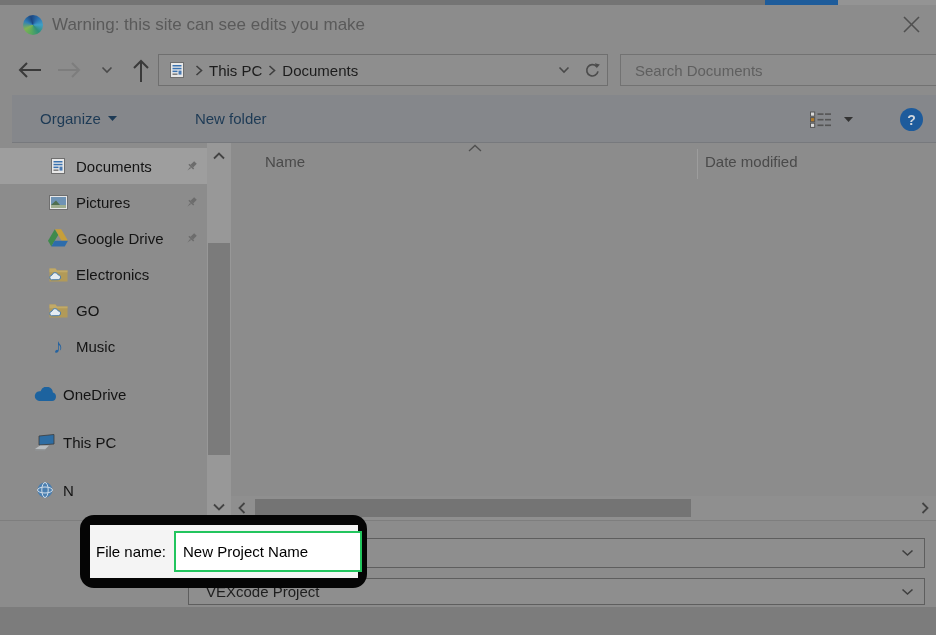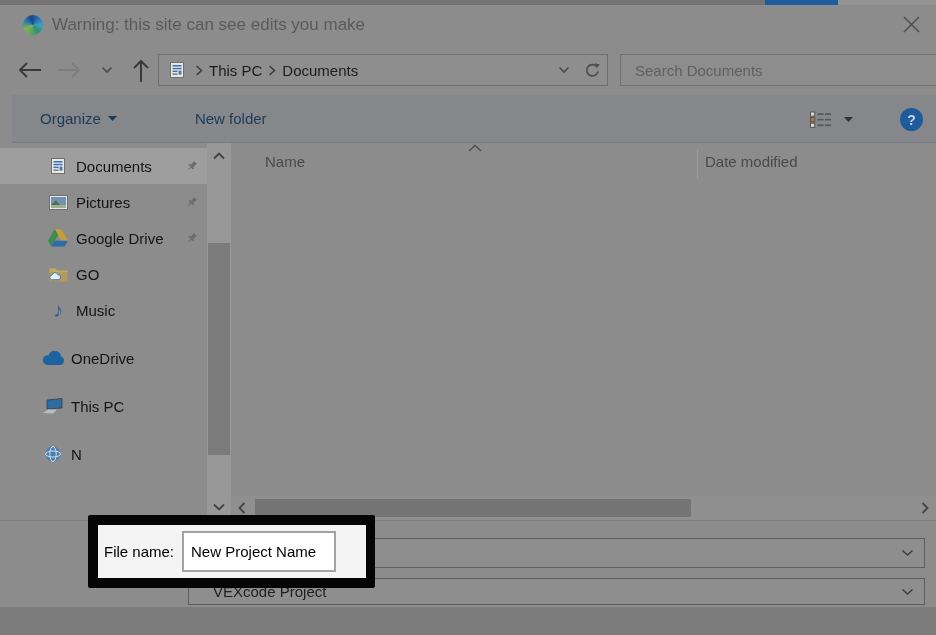--- a/index.html
+++ b/index.html
@@ -44,21 +44,21 @@
   .newfolder{margin-left:58px;}
   .view-group{position:absolute;left:798px;top:0;height:48px;display:flex;align-items:center;gap:12px;}
   .help-btn{position:absolute;left:888px;top:13px;width:23px;height:23px;border-radius:50%;
             background:#1d5b9c;color:#cfd6dd;font-size:14px;font-weight:bold;
             display:flex;align-items:center;justify-content:center;}
 
   
   .sidebar{left:0;top:143px;width:207px;height:377px;overflow:hidden;padding-top:5px;box-sizing:border-box;}
   .side-row{display:flex;align-items:center;height:36px;padding-left:33px;font-size:15px;color:#141414;}
   .side-row.indent{padding-left:46px;}
-  .side-row.gap{margin-top:12px;margin-left:8px;}
+  .side-row.gap{margin-top:12px;}
   .side-row.selected{background:#9e9e9e;}
   .s-icon{width:24px;display:flex;justify-content:center;margin-right:6px;flex:none;}
   .s-label{white-space:nowrap;overflow:hidden;}
   .pin{margin-left:auto;margin-right:9px;display:flex;flex:none;}
   .music-glyph{font-size:20px;color:#2563a0;line-height:1;}
 
   
   .vscroll{left:207px;top:143px;width:24px;height:377px;background:#989898;}
   .vs-up{position:absolute;left:0;top:4px;width:24px;height:18px;display:flex;align-items:center;justify-content:center;}
   .vs-thumb{position:absolute;left:1px;top:100px;width:22px;height:212px;background:#7b7b7b;}
@@ -75,30 +75,30 @@
   .hs-left{position:absolute;left:2px;top:0;width:18px;height:24px;display:flex;align-items:center;justify-content:center;}
   .hs-thumb{position:absolute;left:24px;top:3px;width:436px;height:18px;background:#747474;}
   .hs-right{position:absolute;right:2px;top:0;width:18px;height:24px;display:flex;align-items:center;justify-content:center;}
 
   
   .footer-line{left:0;top:520px;width:936px;height:1px;background:#7e7e7e;}
   .bottom-strip{left:0;top:607px;width:936px;height:28px;background:#7c7c7c;}
   .combo{box-sizing:border-box;border:1px solid #5e5e5e;background:#8e8e8e;display:flex;align-items:center;}
   .filename-combo{left:188px;top:538px;width:737px;height:30px;}
   .savetype-combo{left:188px;top:578px;width:737px;height:27px;font-size:15px;color:#1f1f1f;}
-  .savetype-combo .combo-text{margin-left:24px;}
+  .savetype-combo .combo-text{margin-left:17px;}
   .combo-chev{margin-left:auto;margin-right:10px;display:flex;}
   .savetype-label{left:40px;top:583px;width:143px;text-align:right;font-size:15px;color:#1f1f1f;}
 
   
-  .hibox{left:88px;top:515px;width:287px;height:73px;background:#050505;border-radius:2px;z-index:6;}
+  .hibox{left:80px;top:515px;width:287px;height:73px;background:#050505;border-radius:14px;z-index:6;}
   .hibox-inner{position:absolute;left:10px;top:10px;width:268px;height:53px;background:#f4f4f4;
                display:flex;align-items:center;}
   .fn-label{margin-left:6px;font-size:15px;color:#000;white-space:nowrap;}
-  .fn-input{box-sizing:border-box;margin-left:8px;width:154px;height:41px;border:2px solid #a3a3a3;
+  .fn-input{box-sizing:border-box;margin-left:8px;width:188px;height:41px;border:2px solid #22c55e;
             background:#fff;font-size:15px;color:#000;font-family:"Liberation Sans",sans-serif;
             padding:0 0 0 7px;outline:none;}
 </style>
 </head>
 <body>
 
 <div class="stage">
 
   <div class="abs top-strip"></div>
   <div class="abs top-strip-blue"></div>
@@ -278,20 +278,30 @@
         </span>
       </div>
       <div class="side-row indent">
         <span class="s-icon">
           <svg width="19" height="16" viewBox="0 0 19 16">
             <path d="M0.5 2.5 h6 l1.5 2 h10.5 v11 h-18 Z" fill="#b29a58"></path>
             <path d="M0.5 2.5 h6 l1.5 2 h10.5 v1.8 h-18 Z" fill="#c2aa67"></path>
             <path d="M2.5 13.8 a2.4 2.4 0 0 1 .5-4.7 a3.1 3.1 0 0 1 6-.3 a2.3 2.3 0 0 1 .3 4.9 Z" fill="#e4ecf3" stroke="#4679a8" stroke-width="1"></path>
           </svg>
         </span>
+        <span class="s-label">Electronics</span>
+      </div>
+      <div class="side-row indent">
+        <span class="s-icon">
+          <svg width="19" height="16" viewBox="0 0 19 16">
+            <path d="M0.5 2.5 h6 l1.5 2 h10.5 v11 h-18 Z" fill="#b29a58"></path>
+            <path d="M0.5 2.5 h6 l1.5 2 h10.5 v1.8 h-18 Z" fill="#c2aa67"></path>
+            <path d="M2.5 13.8 a2.4 2.4 0 0 1 .5-4.7 a3.1 3.1 0 0 1 6-.3 a2.3 2.3 0 0 1 .3 4.9 Z" fill="#e4ecf3" stroke="#4679a8" stroke-width="1"></path>
+          </svg>
+        </span>
         <span class="s-label">GO</span>
       </div>
       <div class="side-row indent">
         <span class="s-icon">
           <span class="music-glyph">♪</span>
         </span>
         <span class="s-label">Music</span>
       </div>
       <div class="side-row gap">
         <span class="s-icon">

